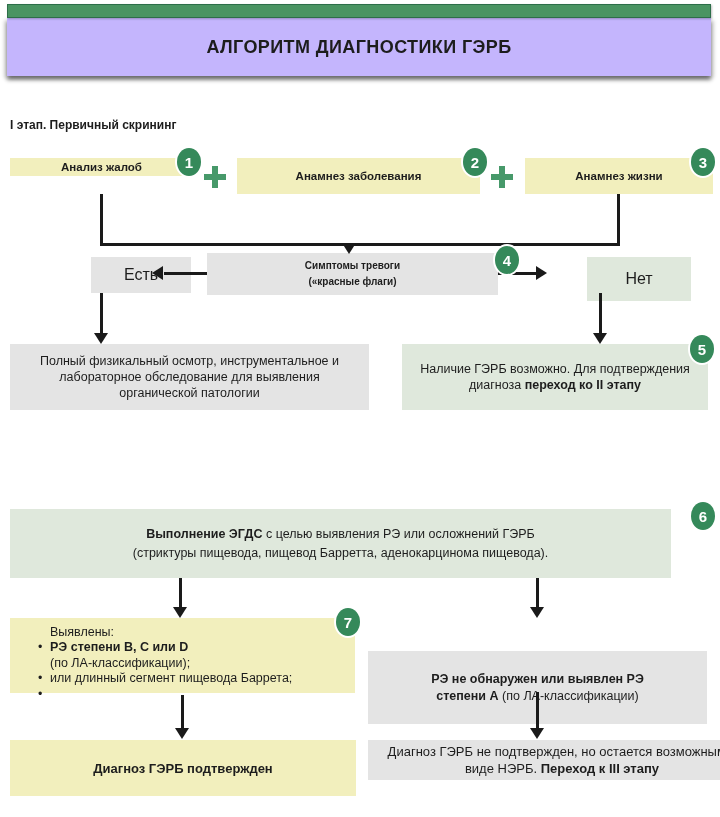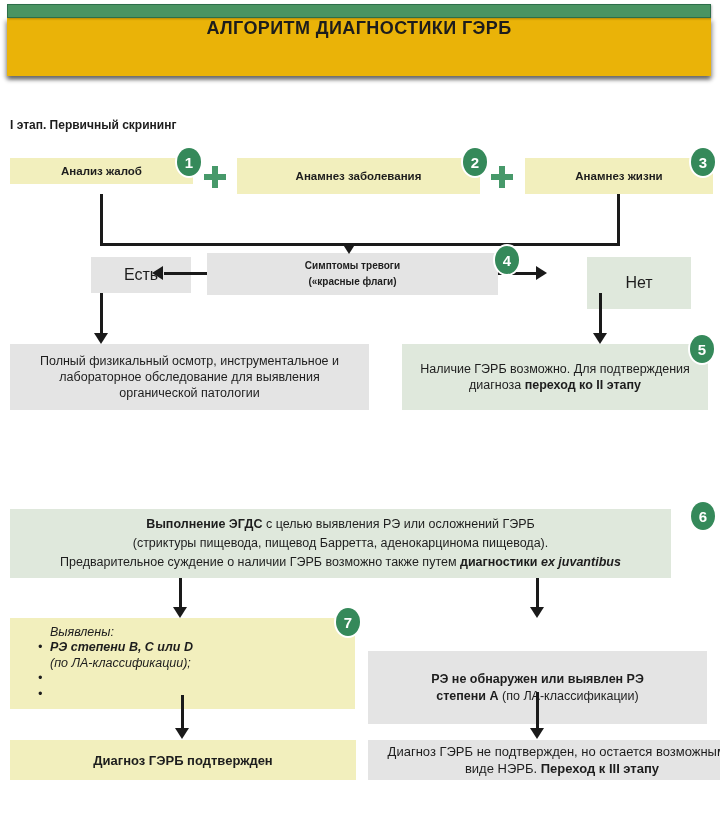--- a/index.html
+++ b/index.html
@@ -3,23 +3,23 @@
 <meta charset="utf-8">
 <style>
   * { margin:0; padding:0; box-sizing:border-box; }
   html,body { background:#fff; }
   body { font-family:"Liberation Sans","DejaVu Sans",sans-serif; color:var(--c-text,#1d1d1d); }
   .canvas { position:relative; width:720px; height:817px; background:#fff; overflow:hidden; }
 
   .green-bar { position:absolute; left:7px; top:4px; width:704px; height:14px;
                background:var(--c-bar,#4a9462); border:1px solid var(--c-bar-border,#2d6e49);
                box-shadow:1px 1px 2px rgba(0,0,0,.25); z-index:4; }
-  .title-card { position:absolute; left:7px; top:18px; width:704px; height:58px; background:#eab308;
+  .title-card { position:absolute; left:7px; top:18px; width:704px; height:58px; background:#c4b5fd;
                 box-shadow:0 4px 4px rgba(0,0,0,.45), -3px 2px 4px rgba(0,0,0,.15), 3px 2px 4px rgba(0,0,0,.15);
-                display:flex; justify-content:center; z-index:3; }
+                display:flex; align-items:center; justify-content:center; z-index:3; }
   .title-card h1 { font-size:18px; font-weight:bold; letter-spacing:.4px; }
 
   .stage-label { position:absolute; font-weight:bold; font-size:12px; }
 
   .box { position:absolute; display:flex; align-items:center; justify-content:center;
          text-align:center; z-index:1; }
   .yellow { background:var(--c-yellow,#f2efbd); }
   .greenlight { background:var(--c-green-light,#dfe8dc); }
   .gray { background:var(--c-gray,#e4e4e4); }
 
@@ -59,21 +59,21 @@
 
 <div class="canvas">
 
   <div class="green-bar"></div>
   <div class="title-card">
     <h1>АЛГОРИТМ ДИАГНОСТИКИ ГЭРБ</h1>
   </div>
 
   <div class="stage-label" style="left:10px; top:118px;">I этап. Первичный скрининг</div>
 
-  <div class="box yellow step-box" style="left:10px; top:158px; width:183px; height:26px;">
+  <div class="box yellow step-box" style="left:10px; top:158px; width:183px; height:18px;">
     <span>Анализ жалоб</span>
   </div>
   <div class="box yellow step-box" style="left:525px; top:158px; width:188px; height:36px;">
     <span>Анамнез жизни</span>
   </div>
   <div class="box yellow step-box" style="left:237px; top:158px; width:243px; height:36px;">
     <span>Анамнез заболевания</span>
   </div>
 
   <div class="plus" style="left:204px; top:166px;"></div>
@@ -95,21 +95,21 @@
     </div>
   </div>
   <div class="circle" style="left:495px; top:246px;">4</div>
 
   <div class="ln" style="left:164px; top:272px; width:43px; height:3px;"></div>
   <div class="ah left" style="left:152px; top:266px;"></div>
   <div class="ln" style="left:498px; top:272px; width:40px; height:3px;"></div>
   <div class="ah right" style="left:536px; top:266px;"></div>
 
   <div class="box gray branch-box" style="left:52px; top:257px; width:100px; height:36px;">Есть</div>
-  <div class="box greenlight branch-box" style="left:548px; top:257px; width:104px; height:52px;">Нет</div>
+  <div class="box greenlight branch-box" style="left:548px; top:257px; width:104px; height:44px;">Нет</div>
 
   <div class="ln" style="left:100px; top:293px; width:3px; height:40px;"></div>
   <div class="ah down" style="left:94px; top:333px;"></div>
   <div class="ln" style="left:599px; top:293px; width:3px; height:40px;"></div>
   <div class="ah down" style="left:593px; top:333px;"></div>
 
   <div class="box gray outcome" style="left:10px; top:344px; width:359px; height:66px;">
     <div>Полный физикальный осмотр, инструментальное и лабораторное обследование для выявления органической патологии</div>
   </div>
   <div class="box greenlight outcome" style="left:402px; top:344px; width:306px; height:66px;">
@@ -119,60 +119,58 @@
   </div>
   <div class="circle" style="left:690px; top:335px;">5</div>
 
 
   <div class="box greenlight egds" style="left:10px; top:509px; width:661px; height:69px;">
     <div>
       <div>
         <b>Выполнение ЭГДС</b><span> с целью выявления РЭ или осложнений ГЭРБ</span>
       </div>
       <div>(стриктуры пищевода, пищевод Барретта, аденокарцинома пищевода).</div>
-      <div>
-        <span>Предварительное суждение о наличии ГЭРБ возможно также путем </span><b>диагностики </b><b><i>ex juvantibus</i></b>
-      </div>
     </div>
   </div>
   <div class="circle" style="left:691px; top:502px;">6</div>
 
   <div class="ln" style="left:179px; top:578px; width:3px; height:30px;"></div>
   <div class="ah down" style="left:173px; top:607px;"></div>
   <div class="ln" style="left:536px; top:578px; width:3px; height:30px;"></div>
   <div class="ah down" style="left:530px; top:607px;"></div>
 
-  <div class="found yellow" style="left:10px; top:618px; width:345px; height:91px;font-style:italic;">
+  <div class="found yellow" style="left:10px; top:618px; width:345px; height:75px;">
     <div class="fb-ind">Выявлены:</div>
     <div class="fb-row">
       <span class="fb-b">•</span>
         <b>РЭ степени B, C или D</b>
     </div>
     <div class="fb-ind">(по ЛА-классификации);</div>
     <div class="fb-row">
       <span class="fb-b">•</span>
+        <span>или длинный сегмент пищевода Баррета;</span>
     </div>
     <div class="fb-row">
       <span class="fb-b">•</span>
     </div>
   </div>
   <div class="circle" style="left:336px; top:608px;">7</div>
 
   <div class="box gray neg" style="left:368px; top:619px; width:339px; height:73px;margin-top:32px;">
     <div class="inner">
       <b>РЭ не обнаружен или выявлен РЭ степени A</b><span> (по ЛА-классификации)</span>
     </div>
   </div>
 
   <div class="ln" style="left:181px; top:695px; width:3px; height:34px;"></div>
   <div class="ah down" style="left:175px; top:728px;"></div>
   <div class="ln" style="left:536px; top:692px; width:3px; height:37px;"></div>
   <div class="ah down" style="left:530px; top:728px;"></div>
 
-  <div class="box yellow final" style="left:10px; top:740px; width:346px; height:40px; font-weight:bold;">Диагноз ГЭРБ подтвержден</div>
+  <div class="box yellow final" style="left:10px; top:740px; width:346px; height:56px; font-weight:bold;">Диагноз ГЭРБ подтвержден</div>
 
   <div class="box gray final" style="left:368px; top:740px; width:388px; height:40px;">
     <div>
       <span>Диагноз ГЭРБ не подтвержден, но остается возможным в виде НЭРБ. </span><b>Переход к III этапу</b>
     </div>
   </div>
 
 </div>
 
 </body></html>

